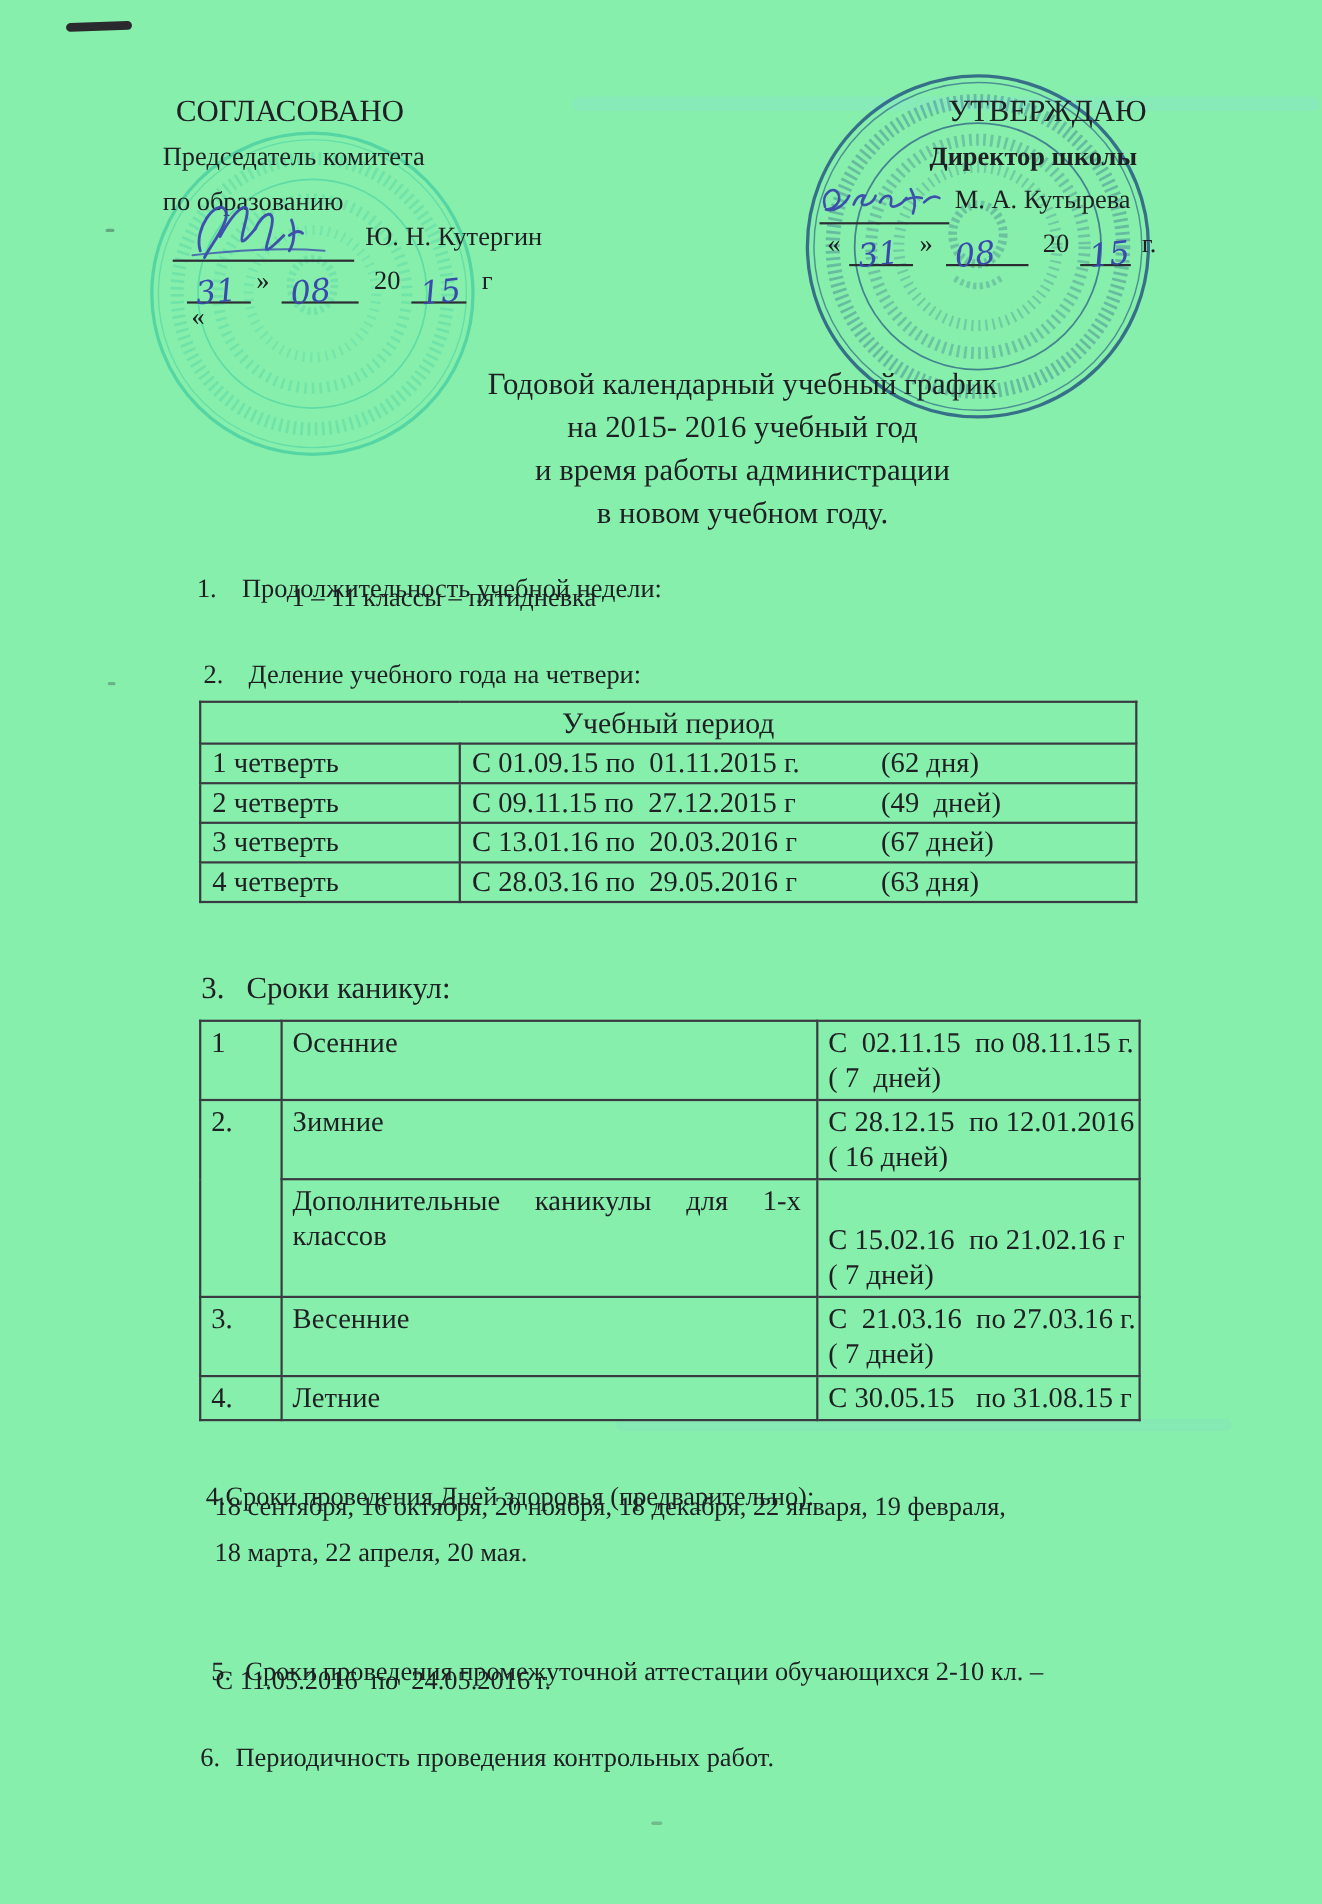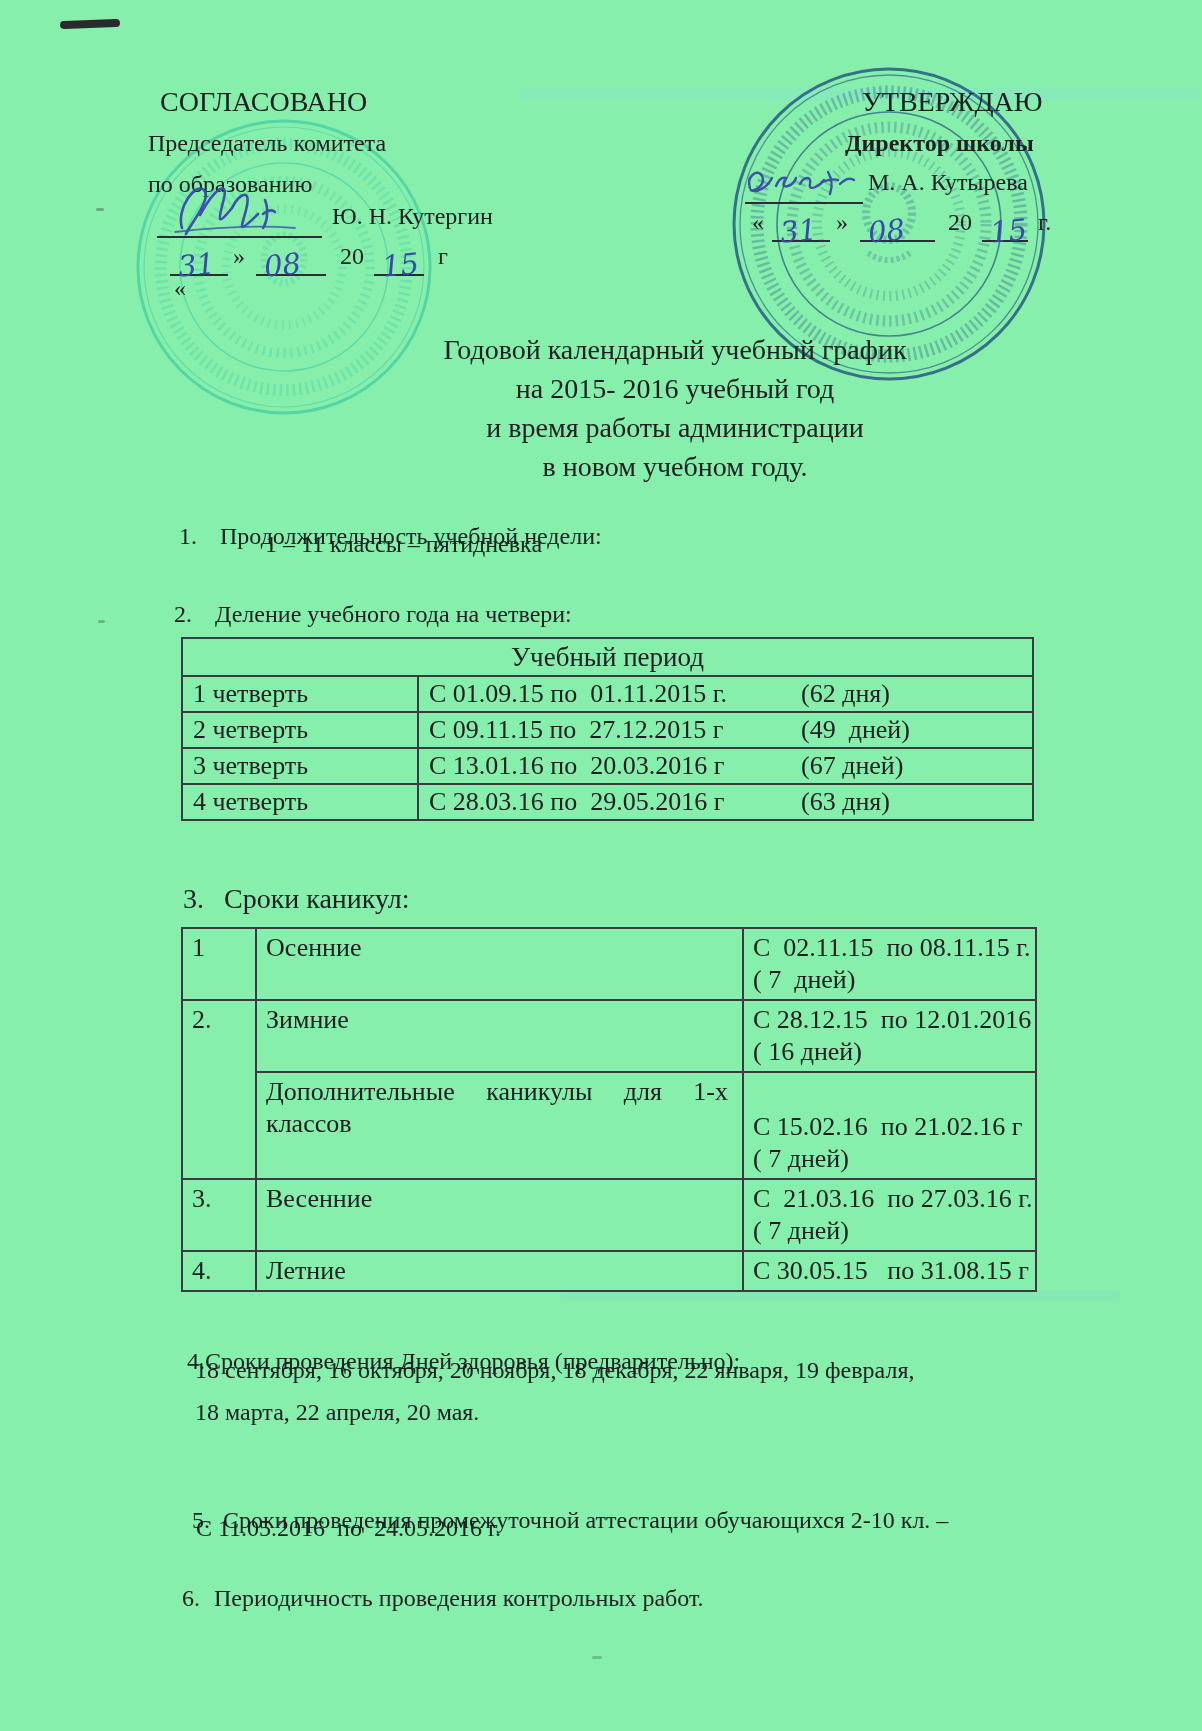--- a/index.html
+++ b/index.html
@@ -146,21 +146,21 @@
 
   <div class="t big center-line" style="top:334px;">Годовой календарный учебный график</div>
   <div class="t big center-line" style="top:373px;">на 2015- 2016 учебный год</div>
   <div class="t big center-line" style="top:412px;">и время работы администрации</div>
   <div class="t big center-line" style="top:451px;">в новом учебном году.</div>
 
   <div class="t" style="left:155px; top:488px;">
     <span class="num w41">1.</span><span>Продолжительность учебной недели:</span>
   </div>
   <div class="t" style="left:265px; top:528px;">1 – 11 классы – пятидневка</div>
-  <div class="t" style="left:150px; top:566px;">
+  <div class="t" style="left:161px; top:566px;">
     <span class="num w41">2.</span><span>Деление учебного года на четвери:</span>
   </div>
 
   <table id="period-table">
     <colgroup>
         <col style="width:236px">
         <col style="width:615px">
       </colgroup>
     <tbody>
         <tr style="height:38px;">

